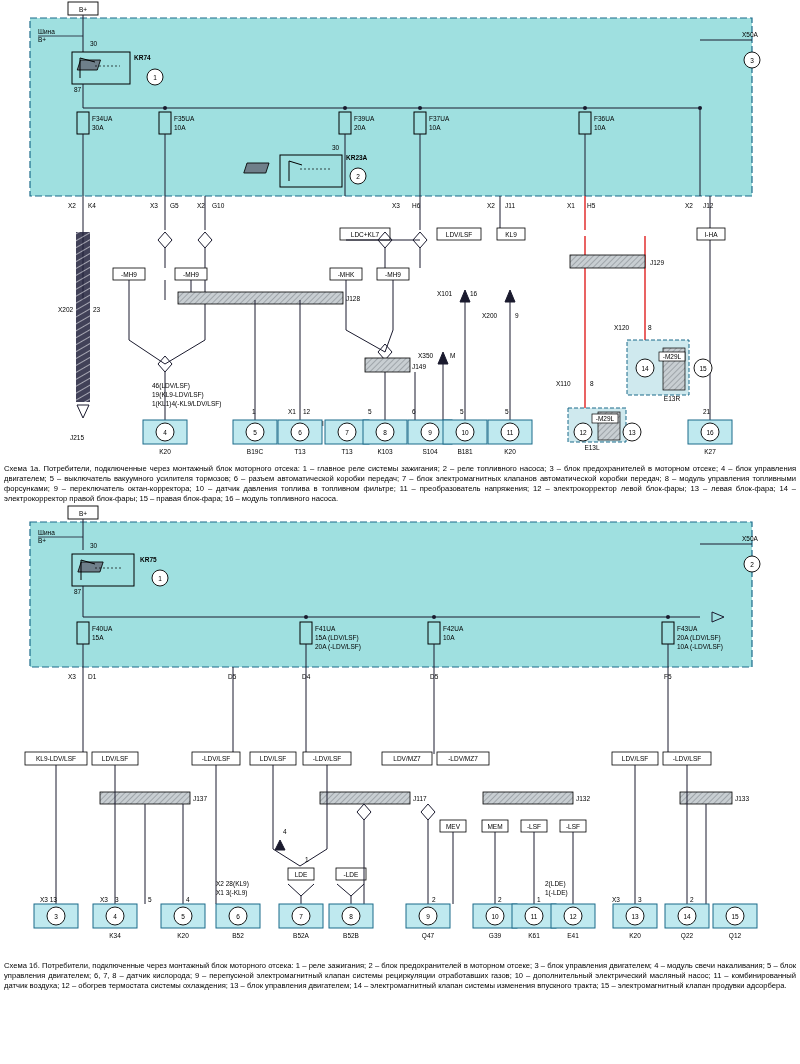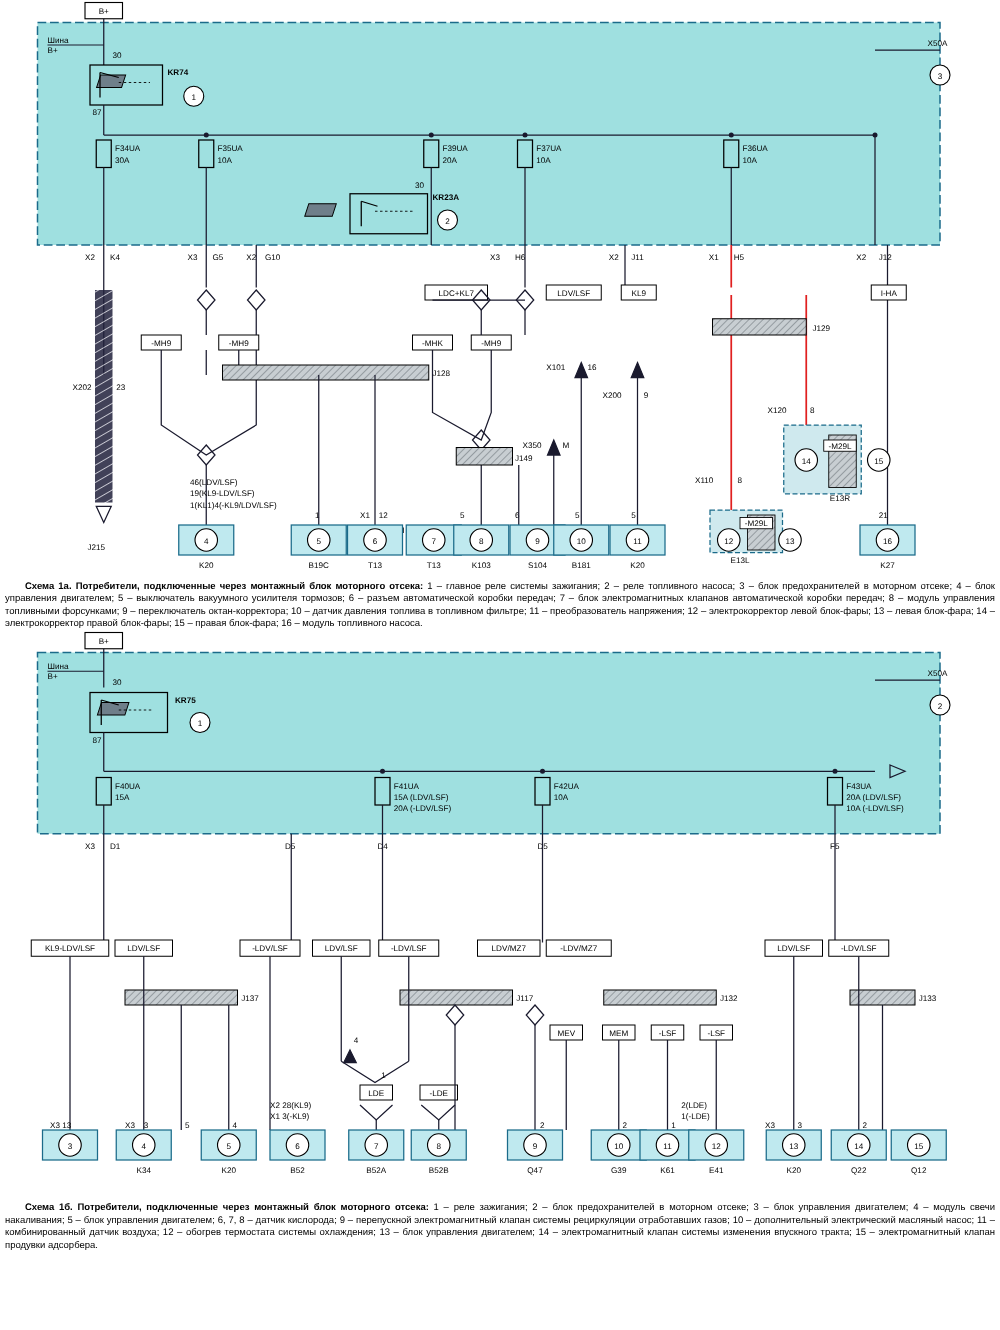--- a/index.html
+++ b/index.html
@@ -3,21 +3,21 @@
 <meta charset="utf-8">
 <style>
   html,body{margin:0;padding:0;background:#fff;}
   body{width:800px;font-family:"Liberation Sans",sans-serif;color:#000;}
   .page{position:relative;width:800px;height:1064px;overflow:hidden;}
 
   .diagram{position:relative;width:800px;background:#fff;}
   .diagram svg{display:block;}
 
   .caption{font-size:7.6px;line-height:1.32;padding:2px 4px 0 4px;text-align:justify;}
-  .caption b{font-weight:bold;margin-left:16px;}
+  .caption b{font-weight:normal;}
 
   .lbl{font-size:6.5px;font-family:"Liberation Sans",sans-serif;}
 </style>
 </head>
 <body>
 
 <div class="page">
 
   <div class="diagram">
   <svg width="800" height="462" viewBox="0 0 800 462" xmlns="http://www.w3.org/2000/svg">

